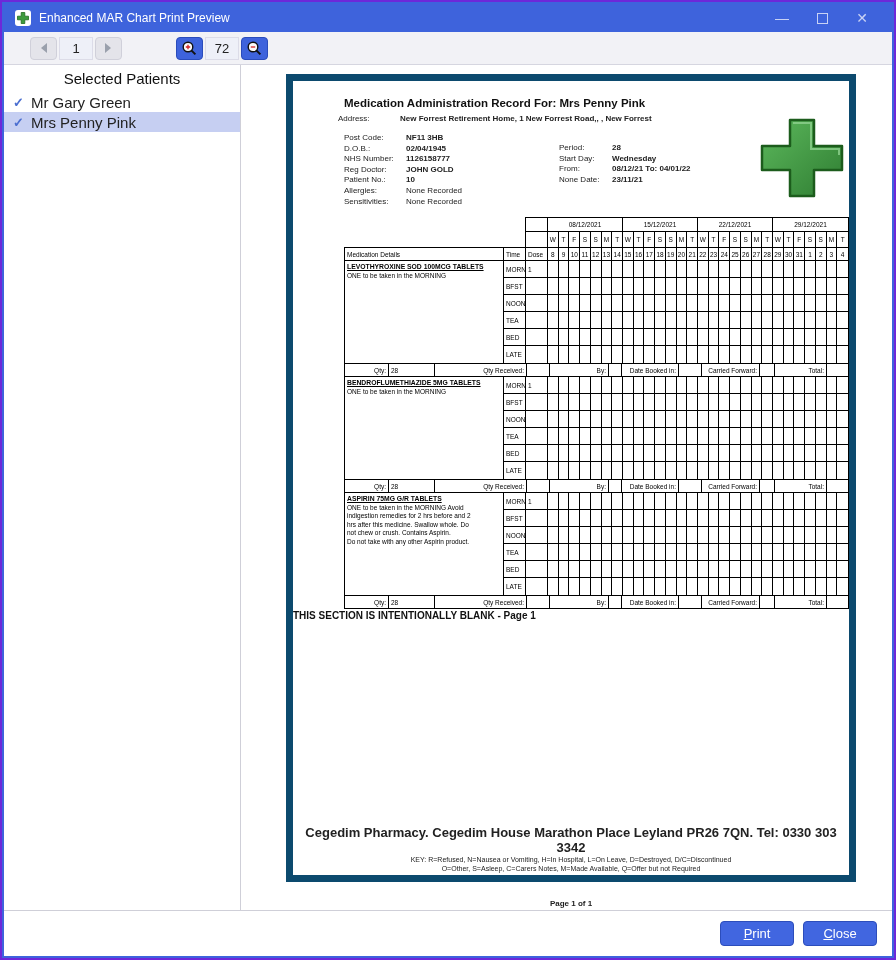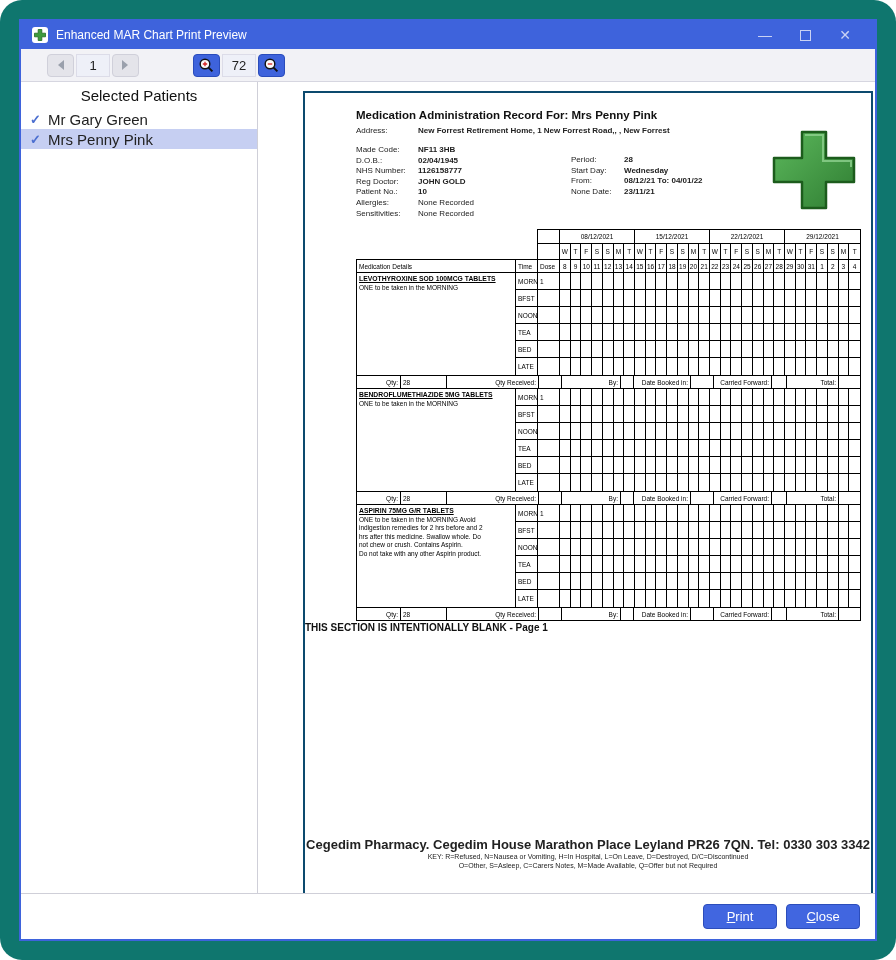--- a/index.html
+++ b/index.html
@@ -1,17 +1,17 @@
 <!DOCTYPE html>
 <html><head>
 <meta charset="utf-8">
 <style>
   * { margin:0; padding:0; box-sizing:border-box; }
   html,body { width:896px; height:960px; font-family:"Liberation Sans",sans-serif; }
-  .frame { width:896px; height:960px; background:#0f766e; padding:19px;border-radius:22px; }
+  .frame { width:896px; height:960px; background:#6d28d9; padding:2px; }
   .frame-inner { width:100%; height:100%; border:2px solid #3e63dc; background:#fff; display:flex; flex-direction:column; }
 
   
   .titlebar { height:28px; background:#3e63dc; display:flex; align-items:center; padding:0 10px; gap:7px; flex:0 0 auto; }
   .app-icon { width:18px; height:18px; flex:0 0 auto; }
   .titlebar .title { color:#ffffff; font-size:12px; flex:1; }
   .win-controls { display:flex; gap:0; align-items:center; }
   .win-btn { width:40px; height:26px; display:flex; align-items:center; justify-content:center; color:#c9d2f4; font-size:14px; cursor:pointer; }
   .max-glyph { width:11px; height:11px; border:1.5px solid #c9d2f4; display:inline-block; }
 
@@ -25,25 +25,25 @@
 
   
   .body-row { flex:1 1 auto; display:flex; min-height:0; border-bottom:1px solid #cfcfd8;gap:34px; }
   .sidebar { width:237px; flex:0 0 auto; border-right:1px solid #cfcfd8; padding-top:5px; background:#fff; }
   .sidebar-header { text-align:center; font-size:15px; color:#111; margin-bottom:5px; }
   .patient-item { display:flex; align-items:center; gap:7px; height:20px; padding-left:9px; font-size:15px; color:#222; cursor:pointer; }
   .patient-item.selected { background:#c6cff2; }
   .check { color:#4c6fd0; font-size:13px; font-weight:bold; }
 
   .preview { flex:1 1 auto; position:relative; background:#fff; overflow:hidden; }
-  .page { position:absolute; left:11px; top:9px; width:570px; height:808px; background:#fff; border:2px solid #0c4a6e; }
+  .page { position:absolute; left:11px; top:9px; width:570px; height:808px; background:#fff; border:7px solid #0c4a6e; }
 
   
   .doc-title { position:absolute; left:51px; top:16px; font-size:11.5px; font-weight:bold; color:#111; }
-  .addr-row { position:absolute; left:51px; top:33px; font-size:8px; display:flex; color:#222; }
+  .addr-row { position:absolute; left:45px; top:33px; font-size:8px; display:flex; color:#222; }
   .addr-row .lbl { width:62px; }
   .bold { font-weight:bold; }
   .info-left { position:absolute; left:51px; top:52px; font-size:8px; line-height:10.6px; color:#222; }
   .info-right { position:absolute; left:266px; top:62px; font-size:8px; line-height:10.6px; color:#222; }
   .info-row { display:flex; }
   .info-left .lbl { width:62px; }
   .info-right .lbl { width:53px; }
   .cross { position:absolute; left:466px; top:36px; }
 
   
@@ -145,21 +145,21 @@
 
           <div class="doc-title">Medication Administration Record For: Mrs Penny Pink</div>
 
           <div class="addr-row">
             <span class="lbl">Address:</span>
             <span class="bold">New Forrest Retirement Home, 1 New Forrest Road,, , New Forrest</span>
           </div>
 
           <div class="info-left">
               <div class="info-row">
-                <span class="lbl">Made Code:</span>
+                <span class="lbl">Post Code:</span>
                 <span class="bold">NF11 3HB</span>
               </div>
               <div class="info-row">
                 <span class="lbl">D.O.B.:</span>
                 <span class="bold">02/04/1945</span>
               </div>
               <div class="info-row">
                 <span class="lbl">NHS Number:</span>
                 <span class="bold">1126158777</span>
               </div>

